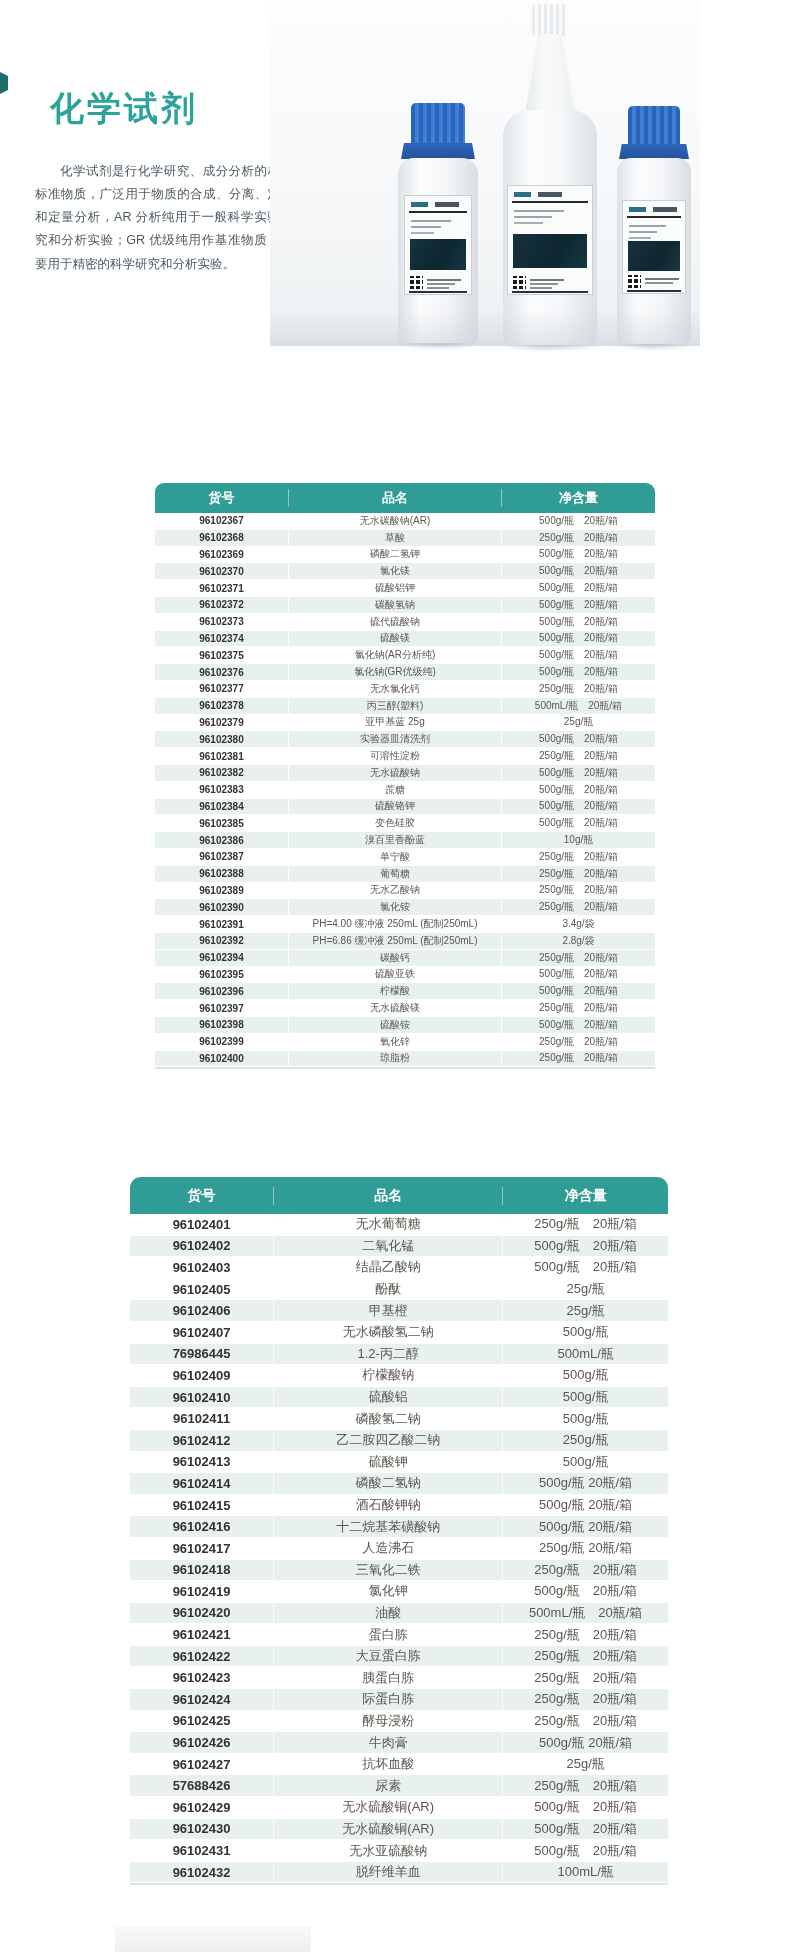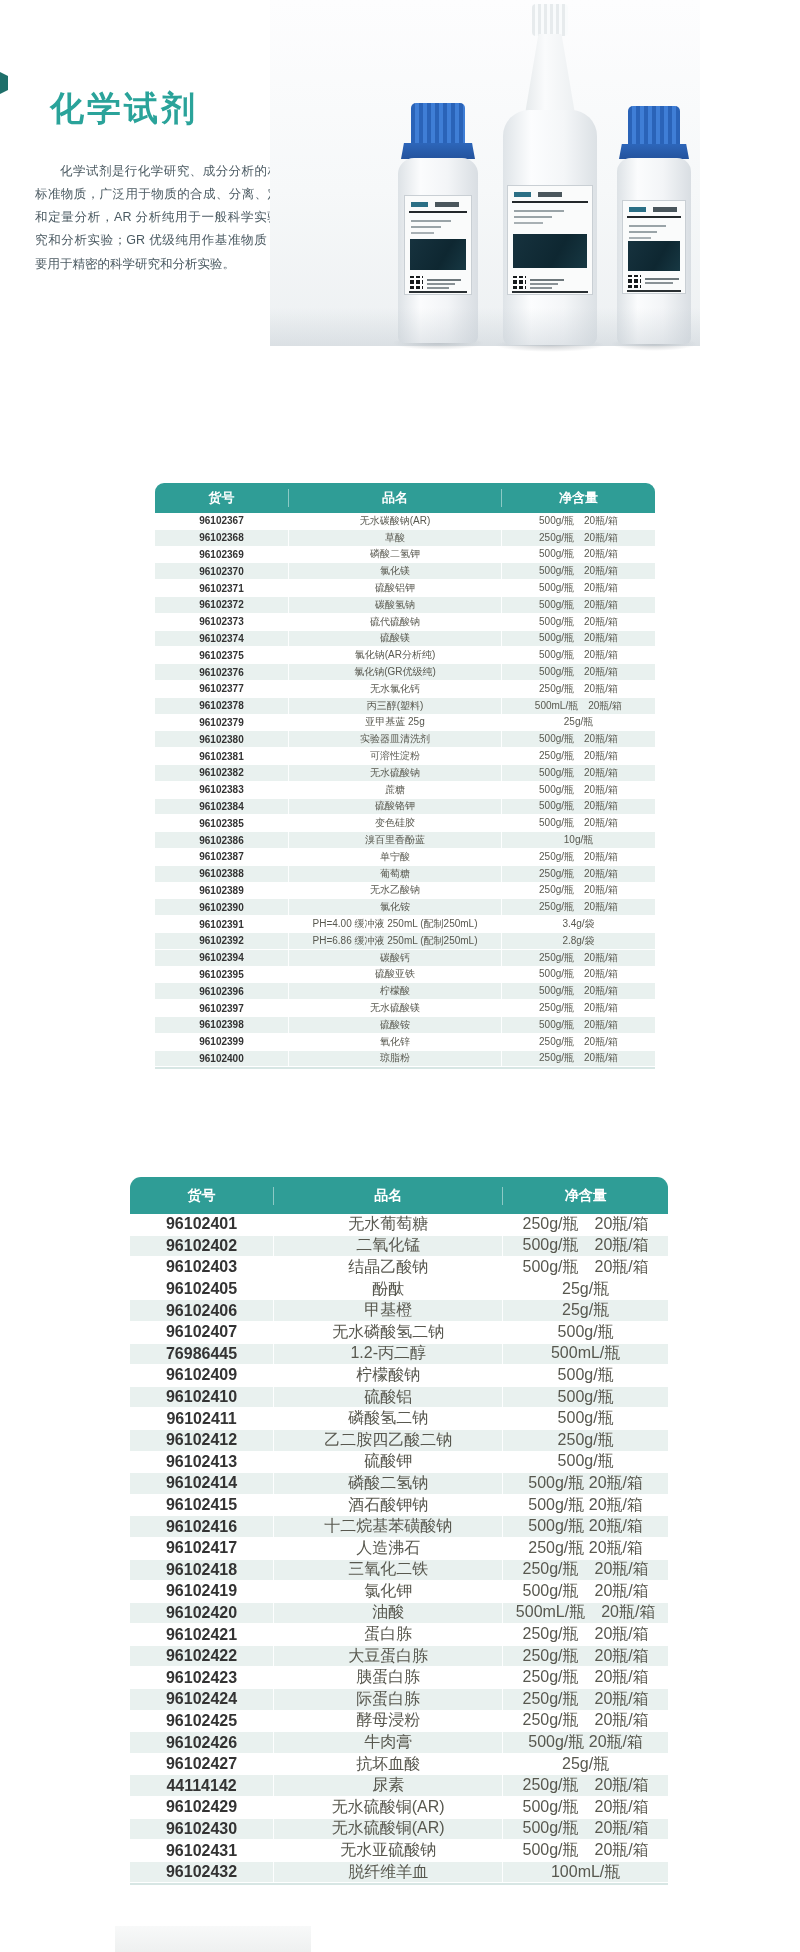--- a/index.html
+++ b/index.html
@@ -57,21 +57,21 @@
   .t1 .thead{height:30px;border-radius:9px 9px 0 0;font-size:13px;}
   .t2 .thead{height:37px;border-radius:11px 11px 0 0;font-size:14px;}
   .tcell{display:flex;align-items:center;justify-content:center;text-align:center;
     box-sizing:border-box;overflow:hidden;white-space:nowrap;}
   .c0{width:26.6%;}.c1{width:42.6%;}.c2{width:30.8%;}
   .thead .tcell + .tcell{border-left:1px solid rgba(255,255,255,.45);}
   .trow{display:flex;border-bottom:1px solid #ffffff;}
   .trow.alt{background:#e9f1ef;}
   .trow .tcell + .tcell{border-left:1px solid rgba(255,255,255,.9);}
   .t1 .trow{height:15.8px;font-size:10px;}
-  .t2 .trow{height:20.6px;font-size:16px;}
+  .t2 .trow{height:20.6px;font-size:13px;}
   .trow .c0{color:#333;font-weight:bold;}
   .trow .c1,.trow .c2{color:#58584f;}
   .tbody{border-bottom:2px solid #d7e6e4;}
   .bottom-smudge{position:absolute;left:115px;top:1926px;width:196px;height:26px;
     background:linear-gradient(#f8f9f9,#eef0f0);}
 </style>
 </head>
 <body>
 
 <div class="edge-ribbon"></div>
@@ -449,21 +449,21 @@
         <div class="tcell c0">96102426</div>
         <div class="tcell c1">牛肉膏</div>
         <div class="tcell c2">500g/瓶 20瓶/箱</div>
       </div>
       <div class="trow">
         <div class="tcell c0">96102427</div>
         <div class="tcell c1">抗坏血酸</div>
         <div class="tcell c2">25g/瓶</div>
       </div>
       <div class="trow alt">
-        <div class="tcell c0">44114142</div>
+        <div class="tcell c0">57688426</div>
         <div class="tcell c1">尿素</div>
         <div class="tcell c2">250g/瓶　20瓶/箱</div>
       </div>
       <div class="trow">
         <div class="tcell c0">96102429</div>
         <div class="tcell c1">无水硫酸铜(AR)</div>
         <div class="tcell c2">500g/瓶　20瓶/箱</div>
       </div>
       <div class="trow alt">
         <div class="tcell c0">96102430</div>

